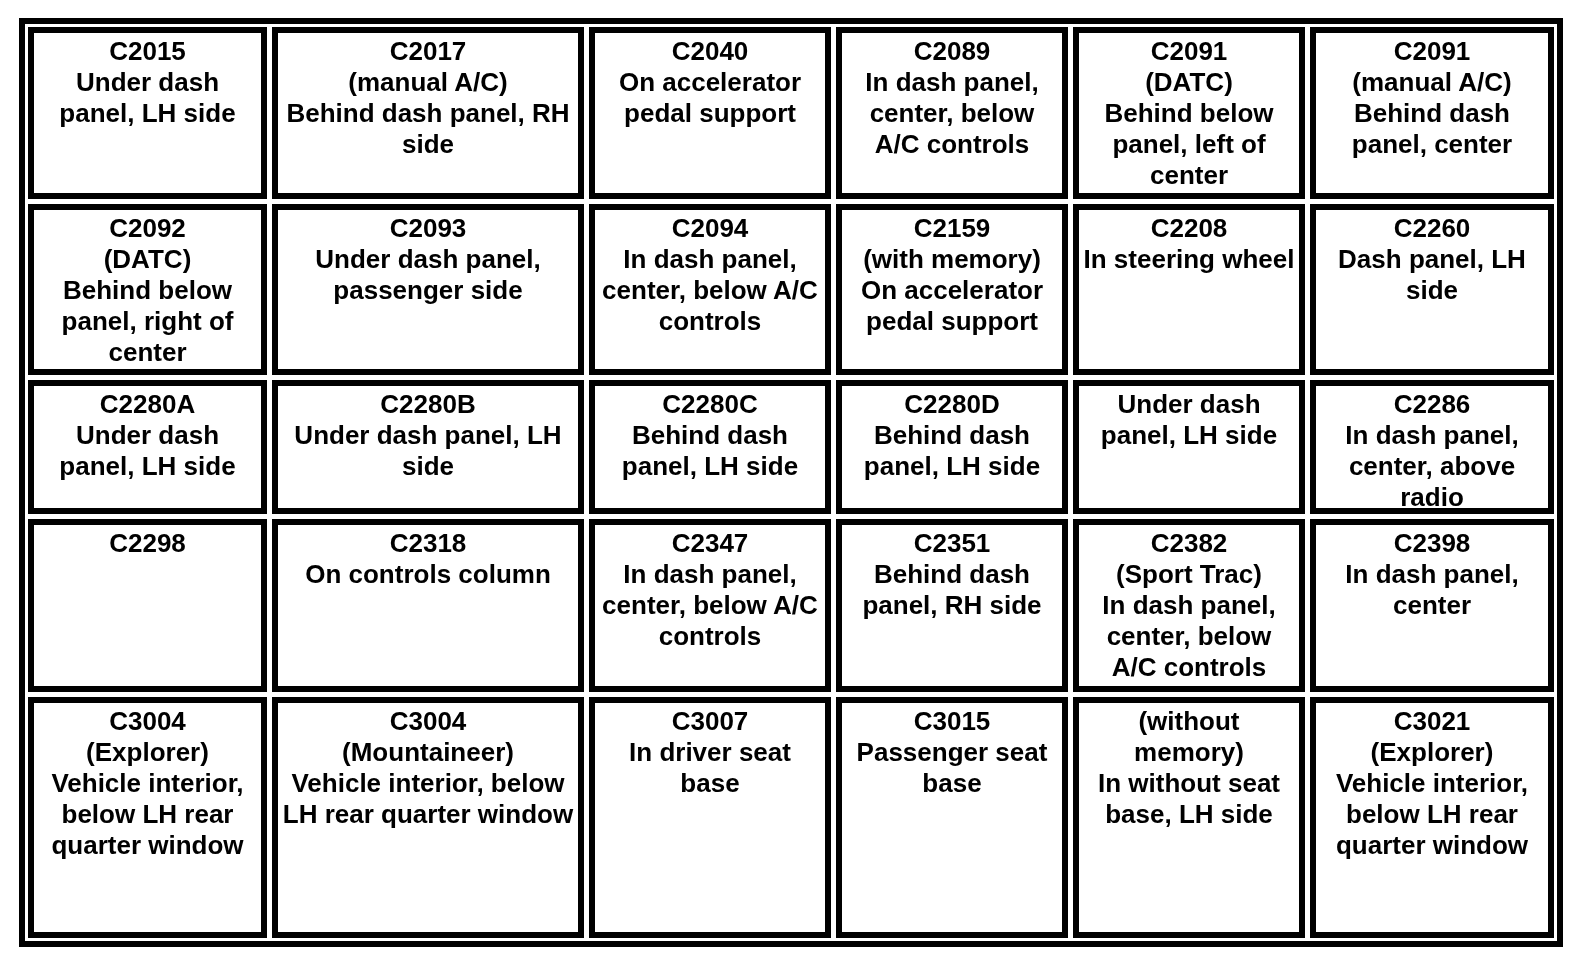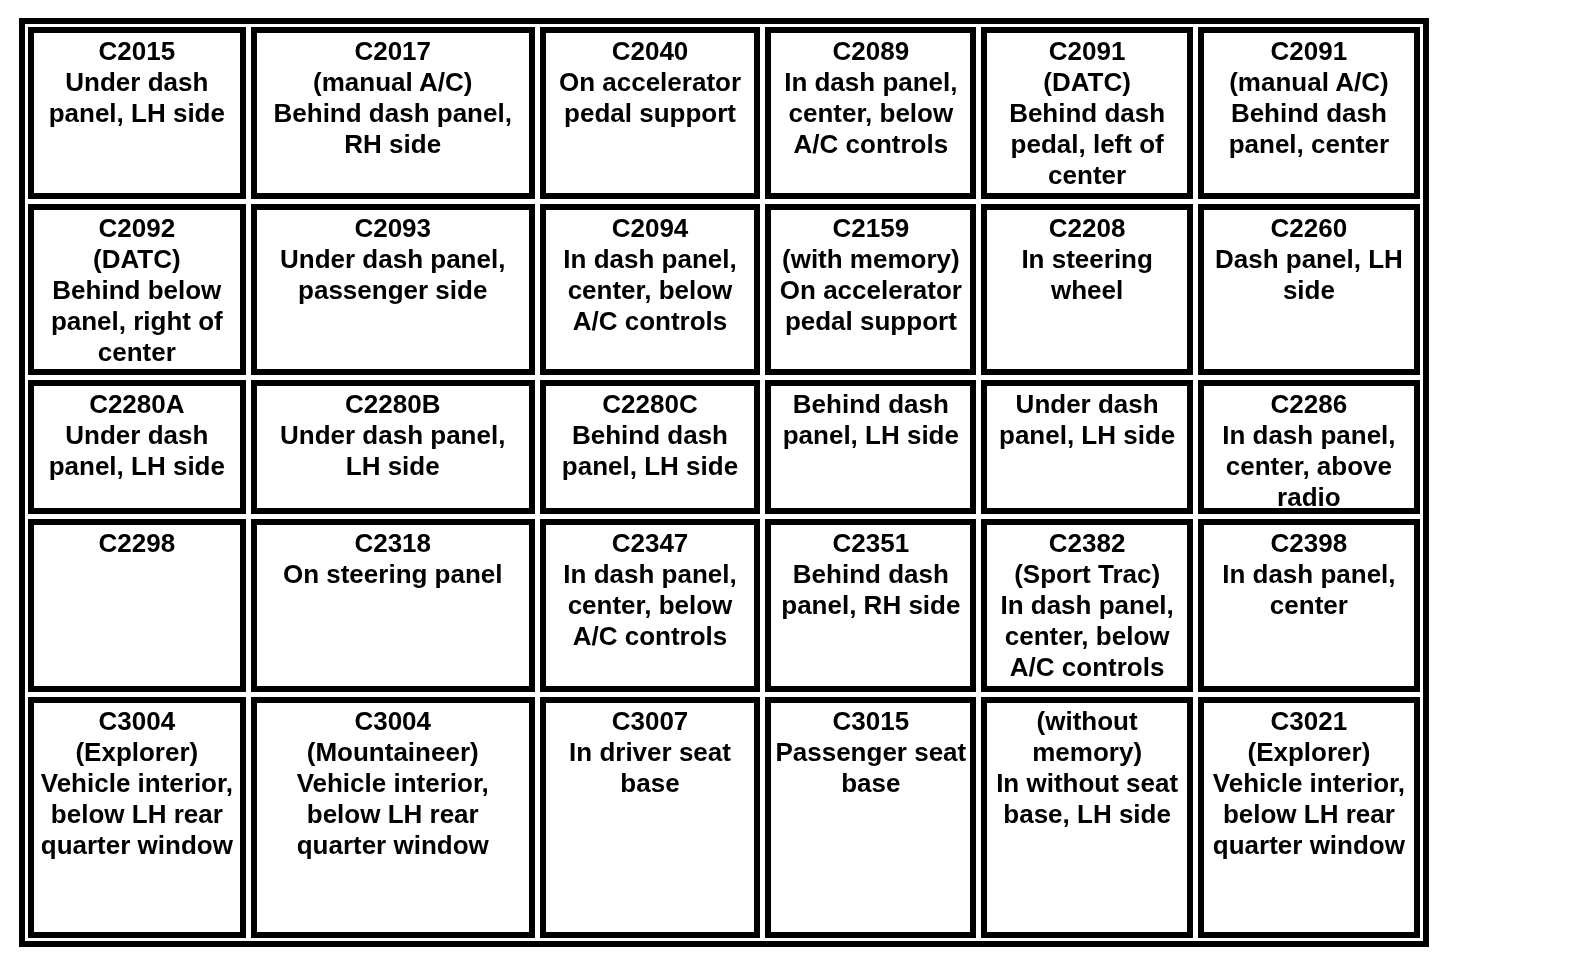--- a/index.html
+++ b/index.html
@@ -10,21 +10,21 @@
   body {
     width: 1584px;
     height: 964px;
     position: relative;
     font-family: "Liberation Sans", sans-serif;
   }
   .conn-table {
     position: absolute;
     left: 19px;
     top: 18px;
-    width: 1410px;
+    width: 1544px;
     height: 929px;
     box-sizing: border-box;
     border: 6px solid #000000;
     padding: 3px;
     display: grid;
     grid-template-columns: 239fr 312fr 242fr 232fr 232fr 244fr;
     grid-template-rows: 170fr 170fr 132fr 171fr 239fr;
     gap: 5px;
     background: #ffffff;
   }
@@ -65,21 +65,21 @@
       <span class="loc">On accelerator pedal support</span>
     </div>
     <div class="cell">
       <span class="code">C2089</span>
       <span class="qual"></span>
       <span class="loc">In dash panel, center, below A/C controls</span>
     </div>
     <div class="cell">
       <span class="code">C2091</span>
       <span class="qual">(DATC)</span>
-      <span class="loc">Behind dash pedal, left of center</span>
+      <span class="loc">Behind below panel, left of center</span>
     </div>
     <div class="cell">
       <span class="code">C2091</span>
       <span class="qual">(manual A/C)</span>
       <span class="loc">Behind dash panel, center</span>
     </div>
   </div>
 
   <div class="t-row">
     <div class="cell">
@@ -124,20 +124,21 @@
       <span class="code">C2280B</span>
       <span class="qual"></span>
       <span class="loc">Under dash panel, LH side</span>
     </div>
     <div class="cell">
       <span class="code">C2280C</span>
       <span class="qual"></span>
       <span class="loc">Behind dash panel, LH side</span>
     </div>
     <div class="cell">
+      <span class="code">C2280D</span>
       <span class="qual"></span>
       <span class="loc">Behind dash panel, LH side</span>
     </div>
     <div class="cell">
       <span class="qual"></span>
       <span class="loc">Under dash panel, LH side</span>
     </div>
     <div class="cell">
       <span class="code">C2286</span>
       <span class="qual"></span>
@@ -146,21 +147,21 @@
   </div>
 
   <div class="t-row">
     <div class="cell">
       <span class="code">C2298</span>
       <span class="qual"></span>
     </div>
     <div class="cell">
       <span class="code">C2318</span>
       <span class="qual"></span>
-      <span class="loc">On steering panel</span>
+      <span class="loc">On controls column</span>
     </div>
     <div class="cell">
       <span class="code">C2347</span>
       <span class="qual"></span>
       <span class="loc">In dash panel, center, below A/C controls</span>
     </div>
     <div class="cell">
       <span class="code">C2351</span>
       <span class="qual"></span>
       <span class="loc">Behind dash panel, RH side</span>

